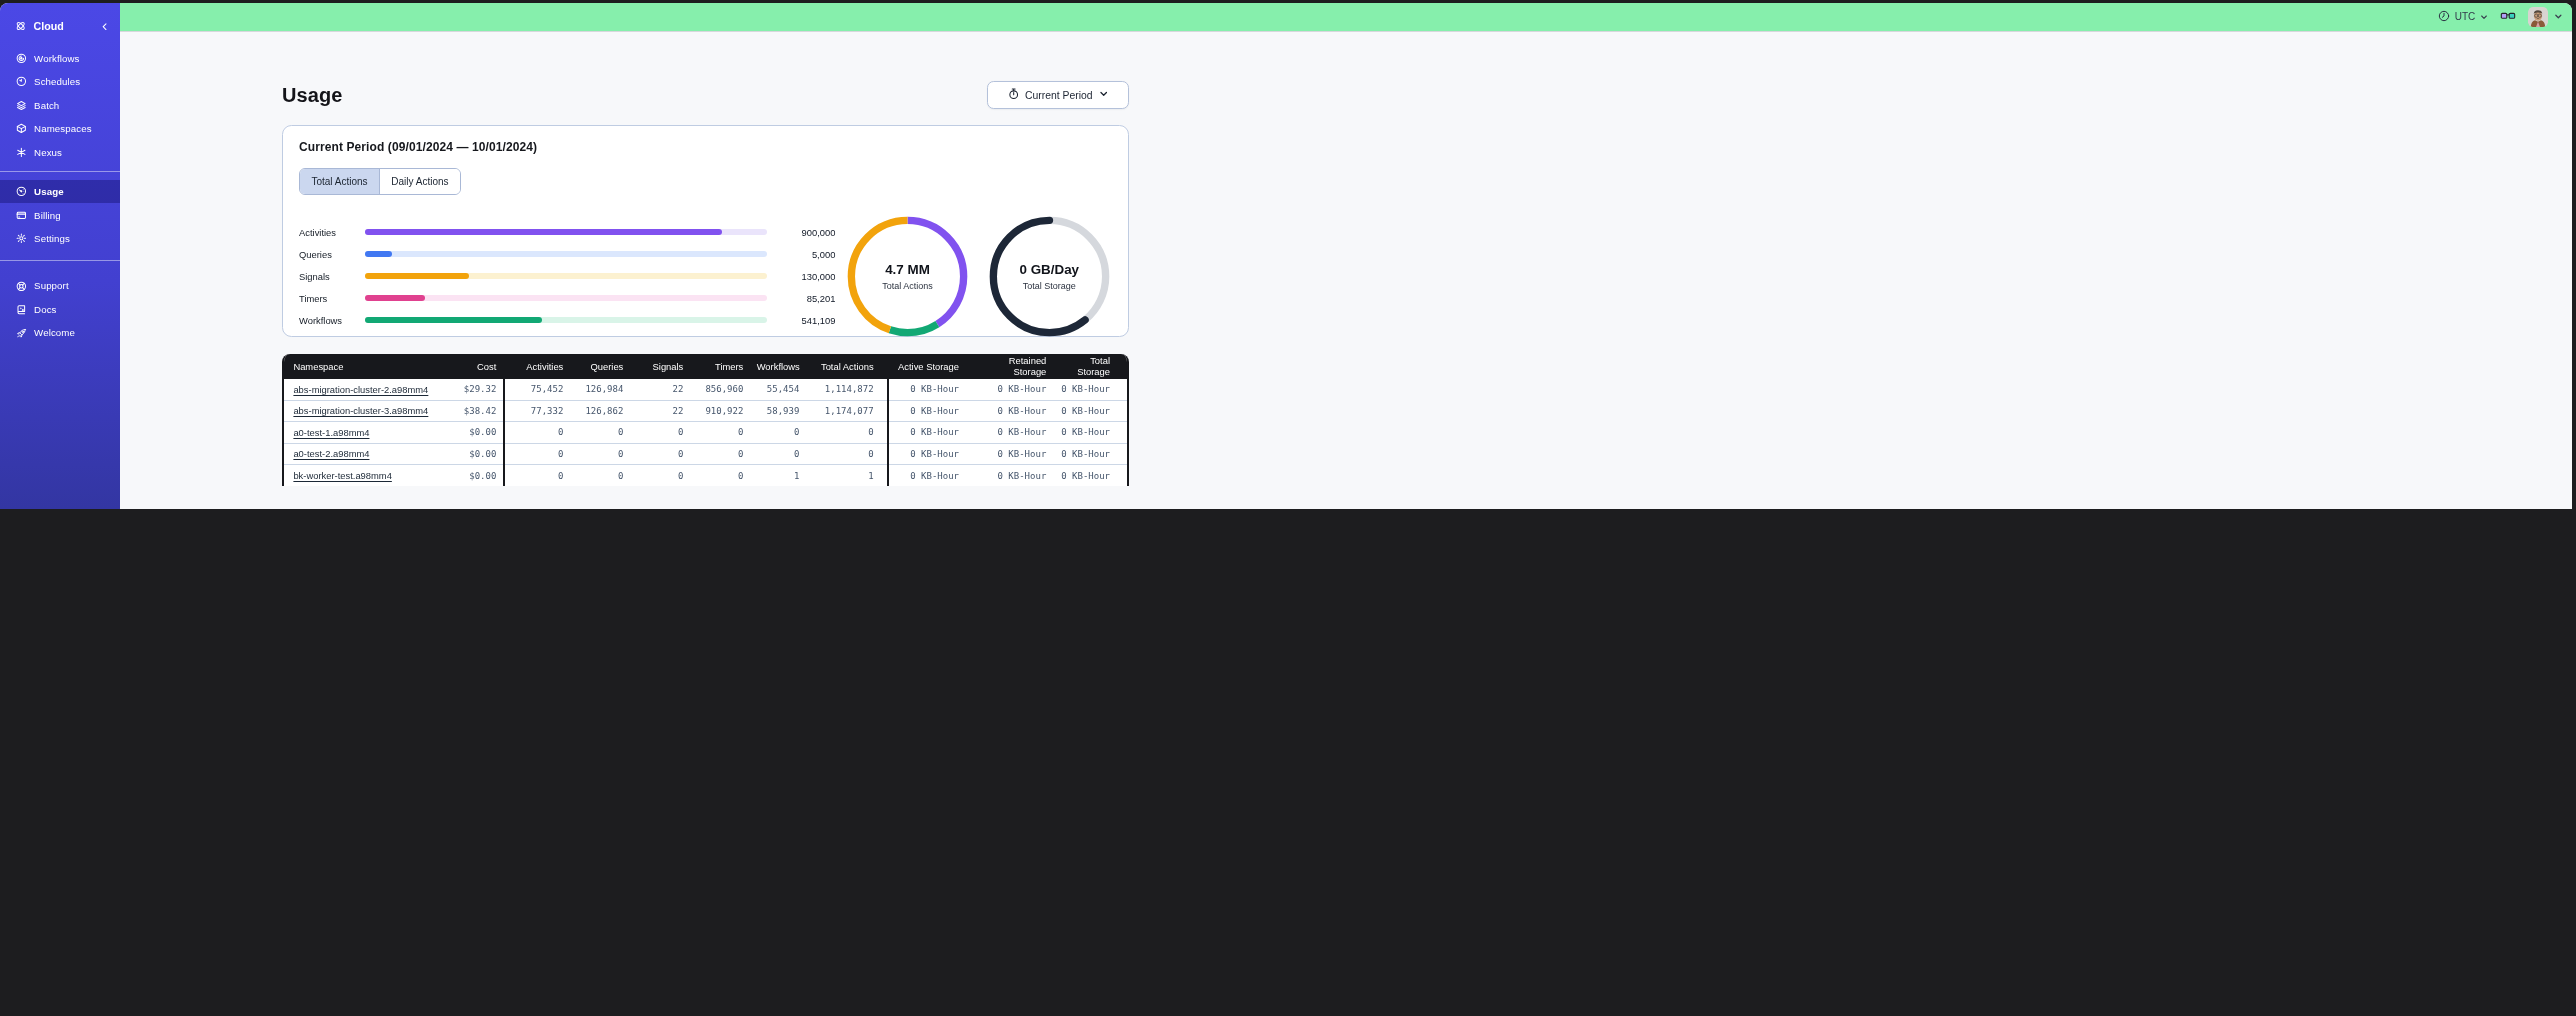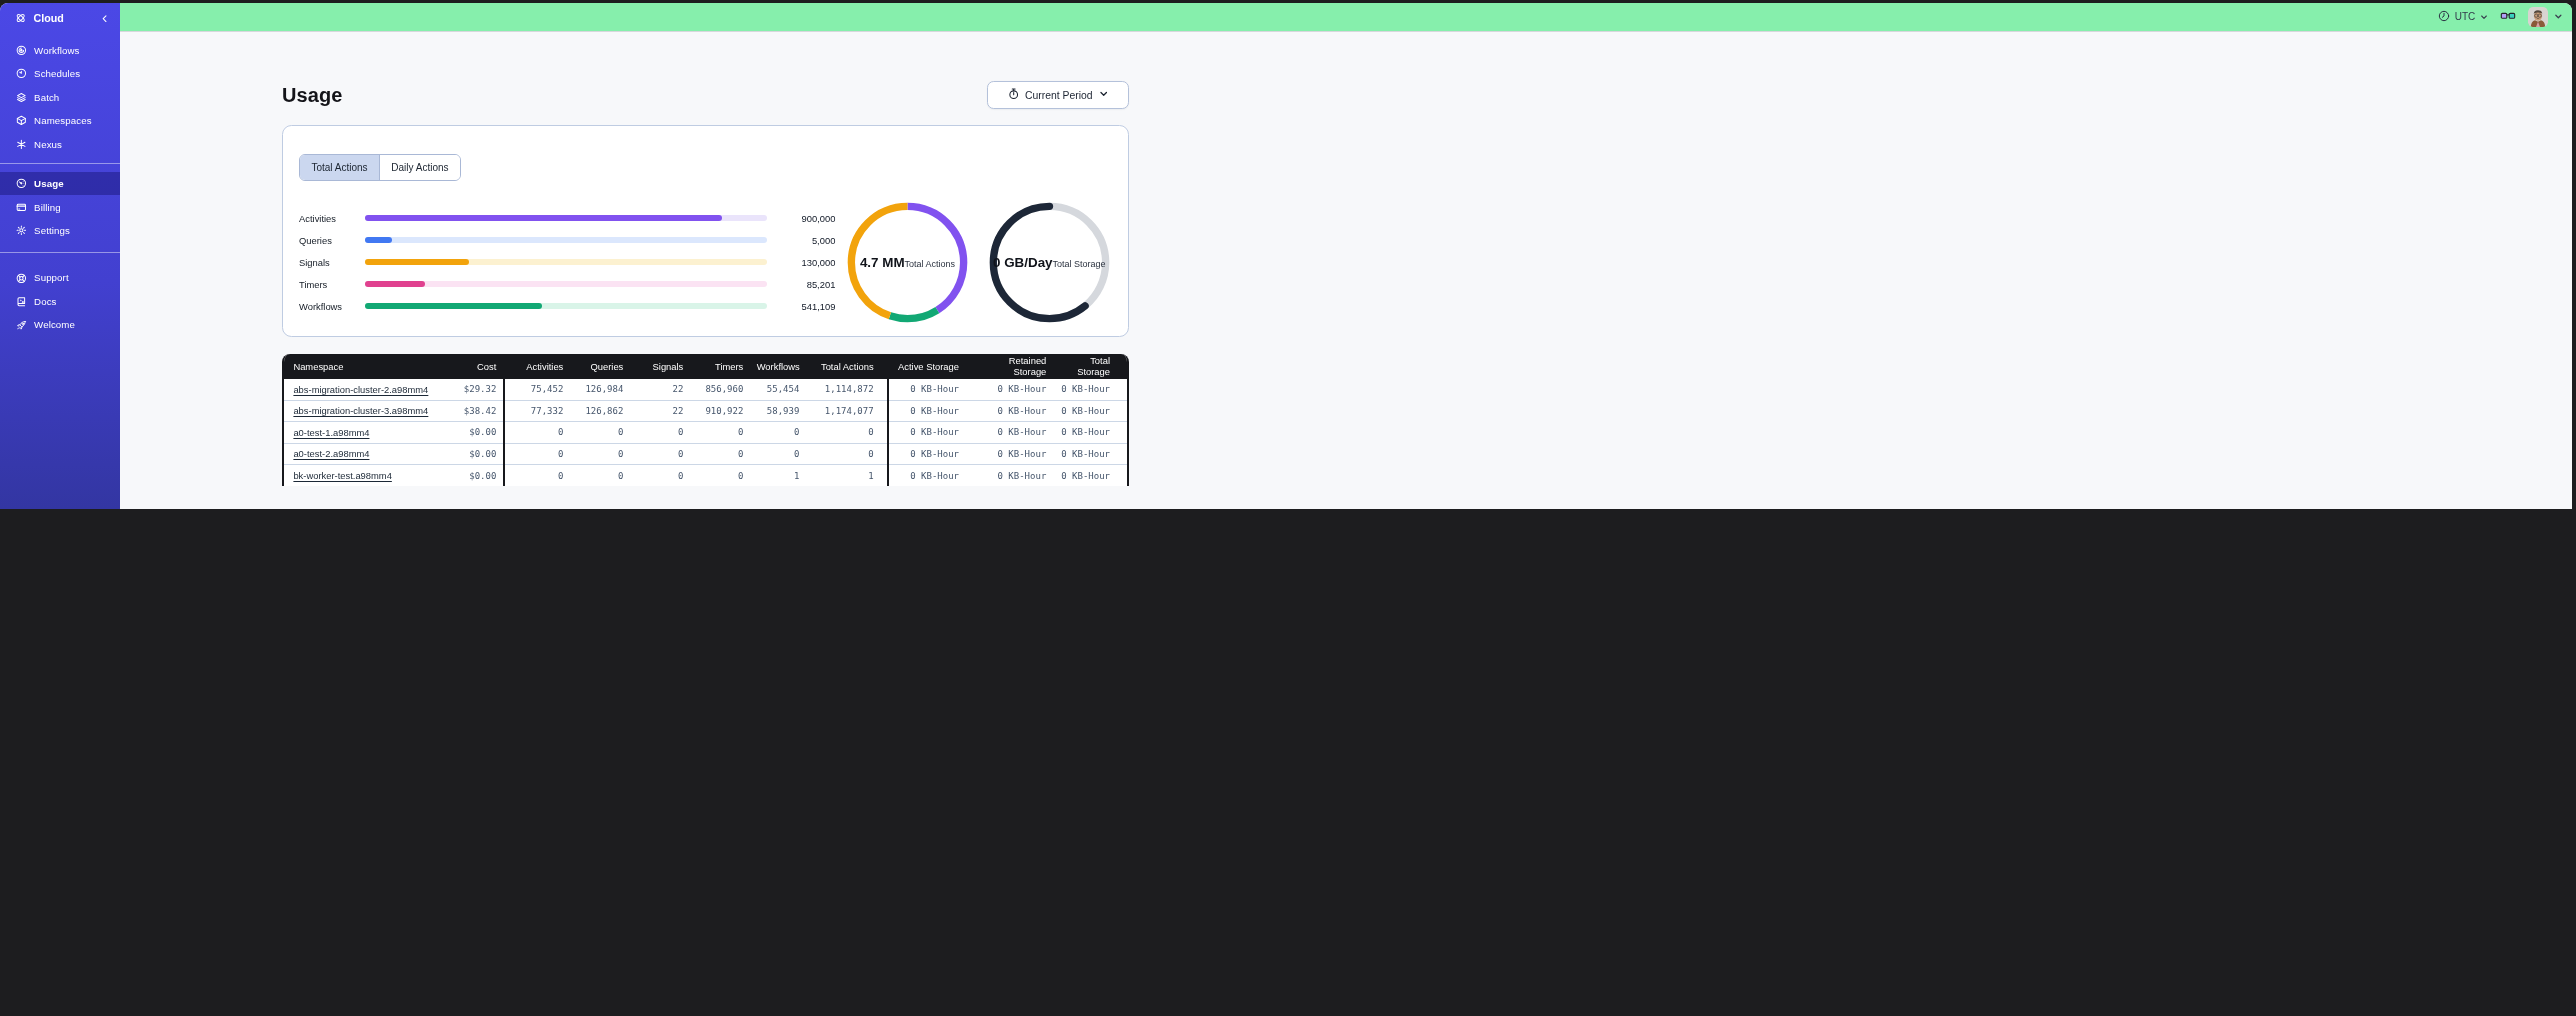--- a/index.html
+++ b/index.html
@@ -4,21 +4,21 @@
 <style>
   * { margin:0; padding:0; box-sizing:border-box; }
   html,body { width:1288px; height:508px; overflow:hidden; background:#1d1d1f;
               font-family:"Liberation Sans", sans-serif; }
   .app { position:absolute; top:2.7px; left:0; right:4px; height:506px;
          border-radius:8px 8px 0 0; overflow:hidden; display:flex; background:#f7f8fa; }
 
   
   .sidebar { width:120px; flex:0 0 120px; height:100%;
     background:linear-gradient(180deg,#4b48e6 0%,#4240d0 55%,#3336a2 100%);
-    color:#fff; display:flex; flex-direction:column; padding-top:1px; }
+    color:#fff; display:flex; flex-direction:column; padding-top:9px; }
   .brand-row { display:flex; align-items:center; height:29.5px; padding:0 9.4px 0 15.4px; margin-bottom:5.4px; }
   .brand-label { font-size:10.7px; font-weight:700; margin-left:6.7px; flex:1; }
   .nav-item { display:flex; align-items:center; height:23.5px; padding-left:16px; cursor:pointer; }
   .nav-item .nav-label { font-size:9.7px; margin-left:6.7px; letter-spacing:0.1px; }
   .nav-item.active { background:rgba(13,10,95,.38); }
   .nav-item.active .nav-label { font-weight:700; }
   .nav-group { border-top:0.7px solid rgba(255,255,255,.45); margin-top:7.4px; padding:7.4px 0; }
   .nav-group.footer { margin-top:2px; padding-top:13.4px; }
   .nav-icon { display:inline-flex; width:11.4px; justify-content:center; }
 
@@ -57,21 +57,21 @@
   .bars { width:529px; flex:0 0 529px; }
   .bar-row { display:grid; grid-template-columns:59px 402px 62px; align-items:center; height:22px; gap:6.7px; }
   .bar-label { font-size:9.4px; color:#151c26; }
   .bar-track { height:6px; border-radius:3.4px; position:relative; }
   .bar-fill { height:6px; border-radius:3.4px; }
   .bar-value { font-size:9.4px; color:#101826; text-align:right; }
 
   .donuts { display:flex; gap:14.8px; margin-left:16px; }
   .donut { position:relative; width:127px; height:127px; }
   .donut-svg { position:absolute; inset:0; }
-  .donut-center { position:absolute; inset:0; display:flex; 
+  .donut-center { position:absolute; inset:0; display:flex; flex-direction:column;
                   align-items:center; justify-content:center; text-align:center; }
   .donut-value { font-size:13.4px; font-weight:600; color:#10131a; }
   .donut-label { font-size:9px; color:#2c3340; margin-top:4px; }
 
   
   .table-wrap { margin-top:17px; border-left:2px solid #17181c; border-right:2px solid #17181c;
                 border-radius:8px 8px 0 0; overflow:hidden; background:#fff; }
   table { width:100%; border-collapse:collapse; table-layout:fixed; }
   thead th { background:#17181c; color:#fff; height:25px; font-size:9.4px; font-weight:500;
              text-align:right; padding:0 6.7px;margin-top:36px; }
@@ -292,20 +292,21 @@
             <span>Current Period</span>
             <span>
               <svg width="9.4" height="9.4" viewBox="0 0 12 12" fill="none" stroke="#1c2330" stroke-width="1.6" stroke-linecap="round" stroke-linejoin="round">
                 <path d="M2.5 4.5 6 8 9.5 4.5"></path>
               </svg>
             </span>
           </button>
         </div>
 
         <section class="usage-card">
+          <div class="card-title">Current Period (09/01/2024 — 10/01/2024)</div>
           <div class="seg-control">
             <div class="seg active">Total Actions</div>
             <div class="seg">Daily Actions</div>
           </div>
           <div class="chart-row">
             <div class="bars">
                 <div class="bar-row">
                   <span class="bar-label">Activities</span>
                   <div class="bar-track" style="background: rgb(234, 228, 251);">
                     <div class="bar-fill" style="width: 89%; background: rgb(129, 82, 239);"></div>

